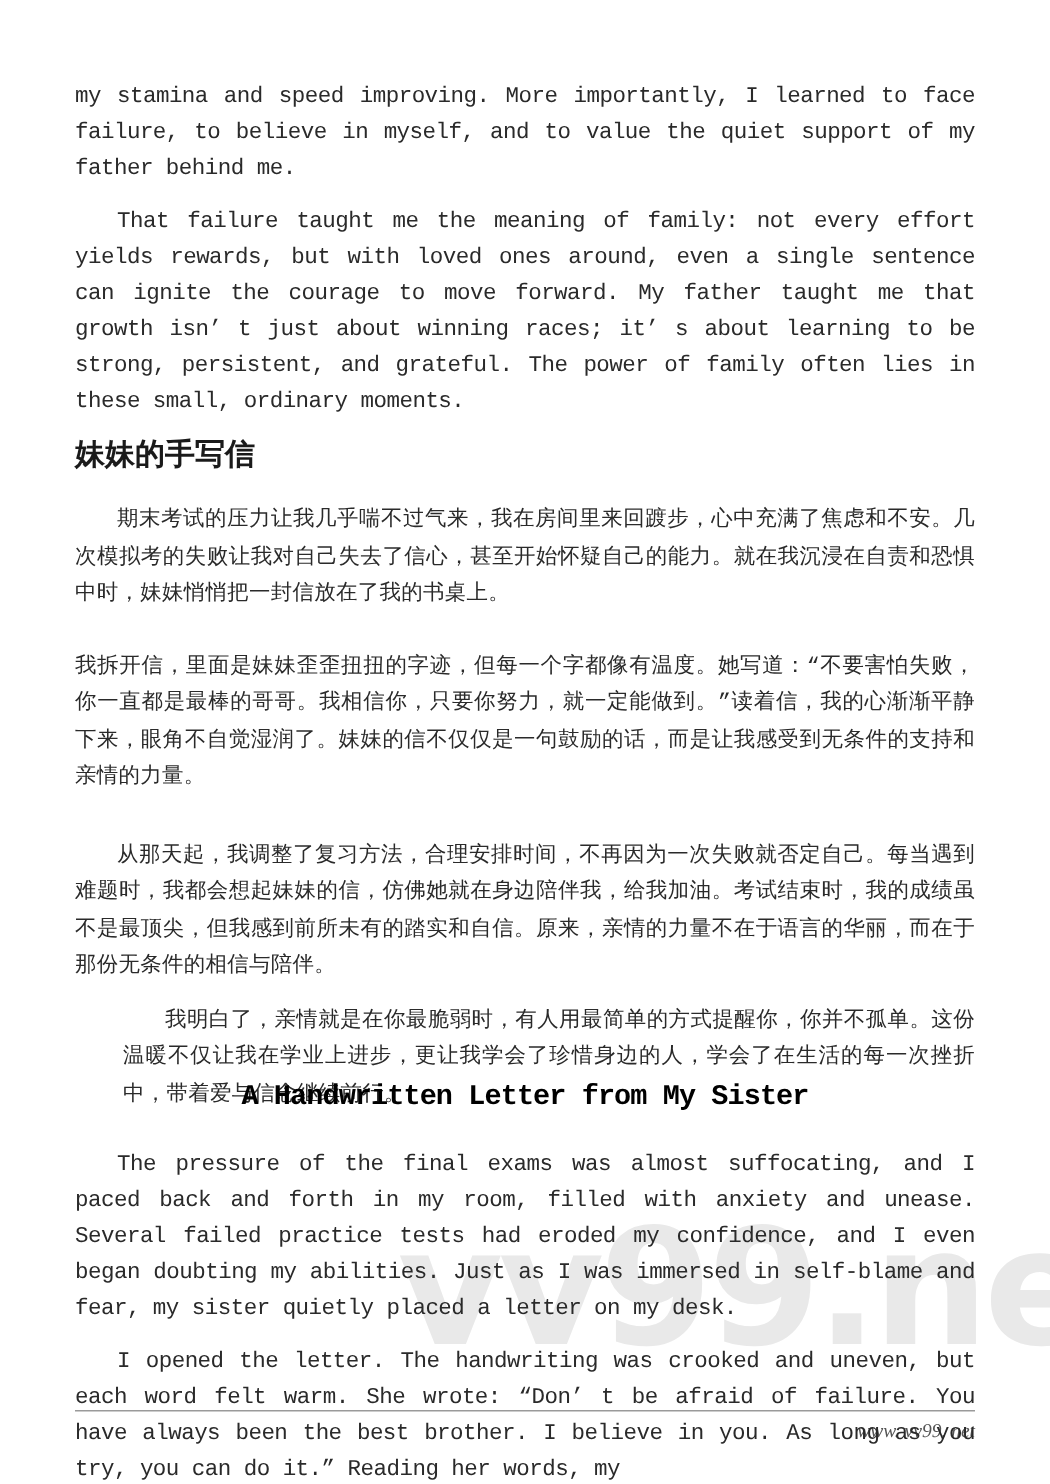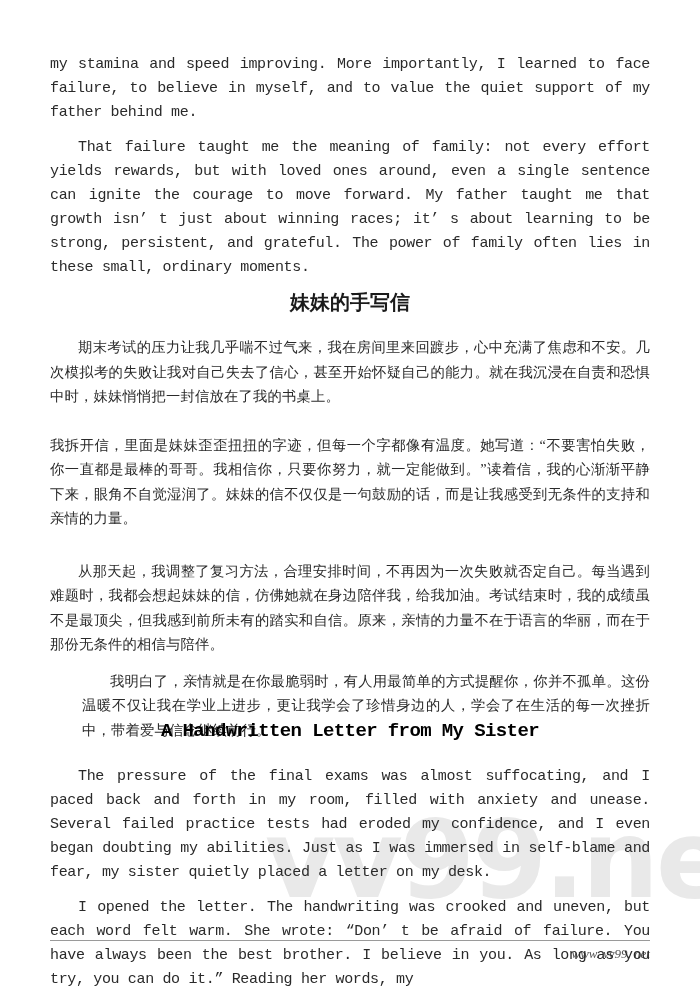--- a/index.html
+++ b/index.html
@@ -22,33 +22,33 @@
     }
     .en {
       font-family: "Liberation Mono", "DejaVu Sans Mono", monospace;
       font-size: 15px;
       line-height: 24px;
       letter-spacing: -0.35px;
       text-align: justify;
       margin: 0;
     }
     .zh {
-      font-family: Liberation Serif, serif;
+      font-family: Liberation Mono, monospace;
       font-size: 14.3px;
       line-height: 24.5px;
       text-align: justify;
       margin: 0;
       letter-spacing: 0.2px;
     }
     .indent { text-indent: 28px; }
     .title-zh {
       font-family: "DejaVu Sans", "Liberation Sans", sans-serif;
       font-size: 20px;
       font-weight: bold;
-      text-align: center;
+      text-align: left;
       color: #1a1a1a;
       margin: 0;
     }
     .title-en {
       font-family: "Liberation Mono", "DejaVu Sans Mono", monospace;
       font-size: 19px;
       font-weight: bold;
       text-align: center;
       color: #000000;
       margin: 0;

